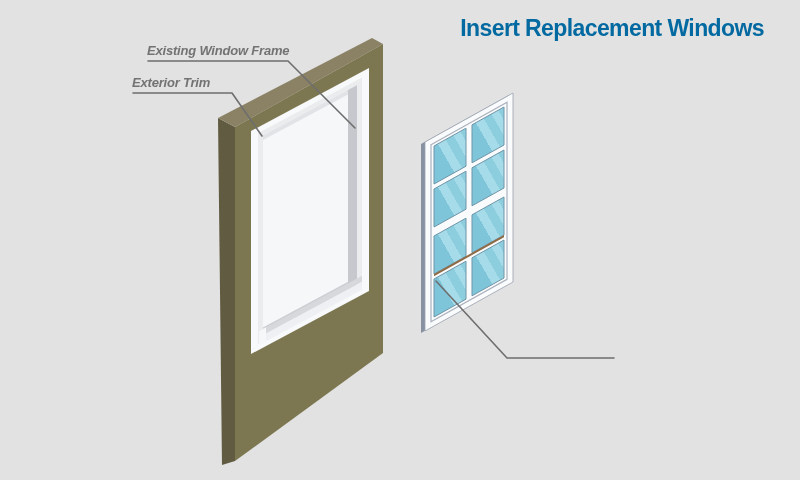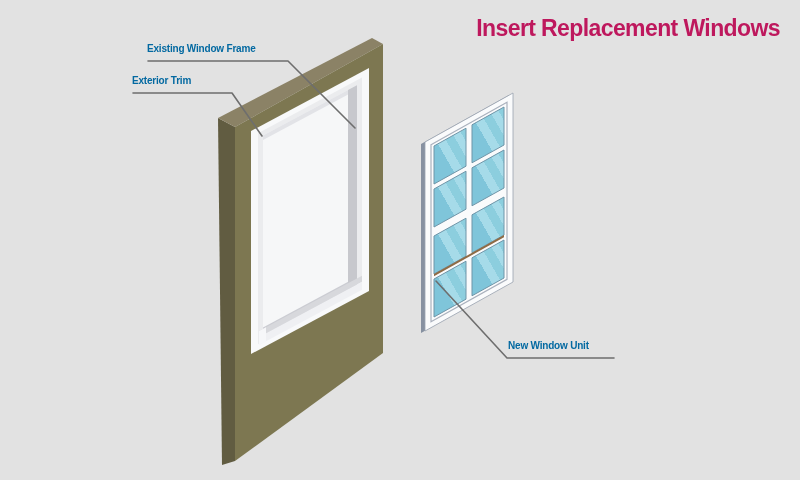--- a/index.html
+++ b/index.html
@@ -6,33 +6,34 @@
   .stage{
     position:relative;
     width:800px;height:480px;
     overflow:hidden;
     font-family:"Liberation Sans", sans-serif;
     background:#e2e2e2;
   }
   .stage svg{position:absolute;left:0;top:0;display:block;}
   .lbl{
     position:absolute;
-    font-size:10px;
+    font-size:13px;
     font-weight:700;
     letter-spacing:-0.2px;
-    color:#0369a1;
+    color:#737373;
     white-space:nowrap;
+    font-style:italic;
   }
   .title{
     position:absolute;
-    top:15px;right:20px;
+    top:15px;right:36px;
     font-size:23px;
     font-weight:700;
     letter-spacing:-0.6px;
-    color:#be185d;
+    color:#0369a1;
     white-space:nowrap;
   }
   .leader{fill:none;stroke:#6e6e6e;stroke-width:1.6;stroke-linejoin:round;stroke-linecap:round;}
   .outlined{stroke:#9ba3b0;stroke-width:0.8;}
   .sashline{fill:none;stroke:#aab1bd;stroke-width:1.2;}
   .pane{stroke:#6f95a8;stroke-width:1;}
 </style>
 </head>
 <body>
 
@@ -97,15 +98,14 @@
       <polyline class="leader" points="436,281 507,358 614,358"></polyline>
     </g>
   </svg>
 
   <div class="title">Insert Replacement Windows</div>
 
   <div class="lbl" style="left:147px;top:43px;">Existing Window Frame</div>
 
   <div class="lbl" style="left:132px;top:75px;text-align:center;">Exterior Trim</div>
 
-  <div class="lbl" style="left:508px;top:340px;">New Window Unit</div>
 
 </div>
 
 </body></html>

